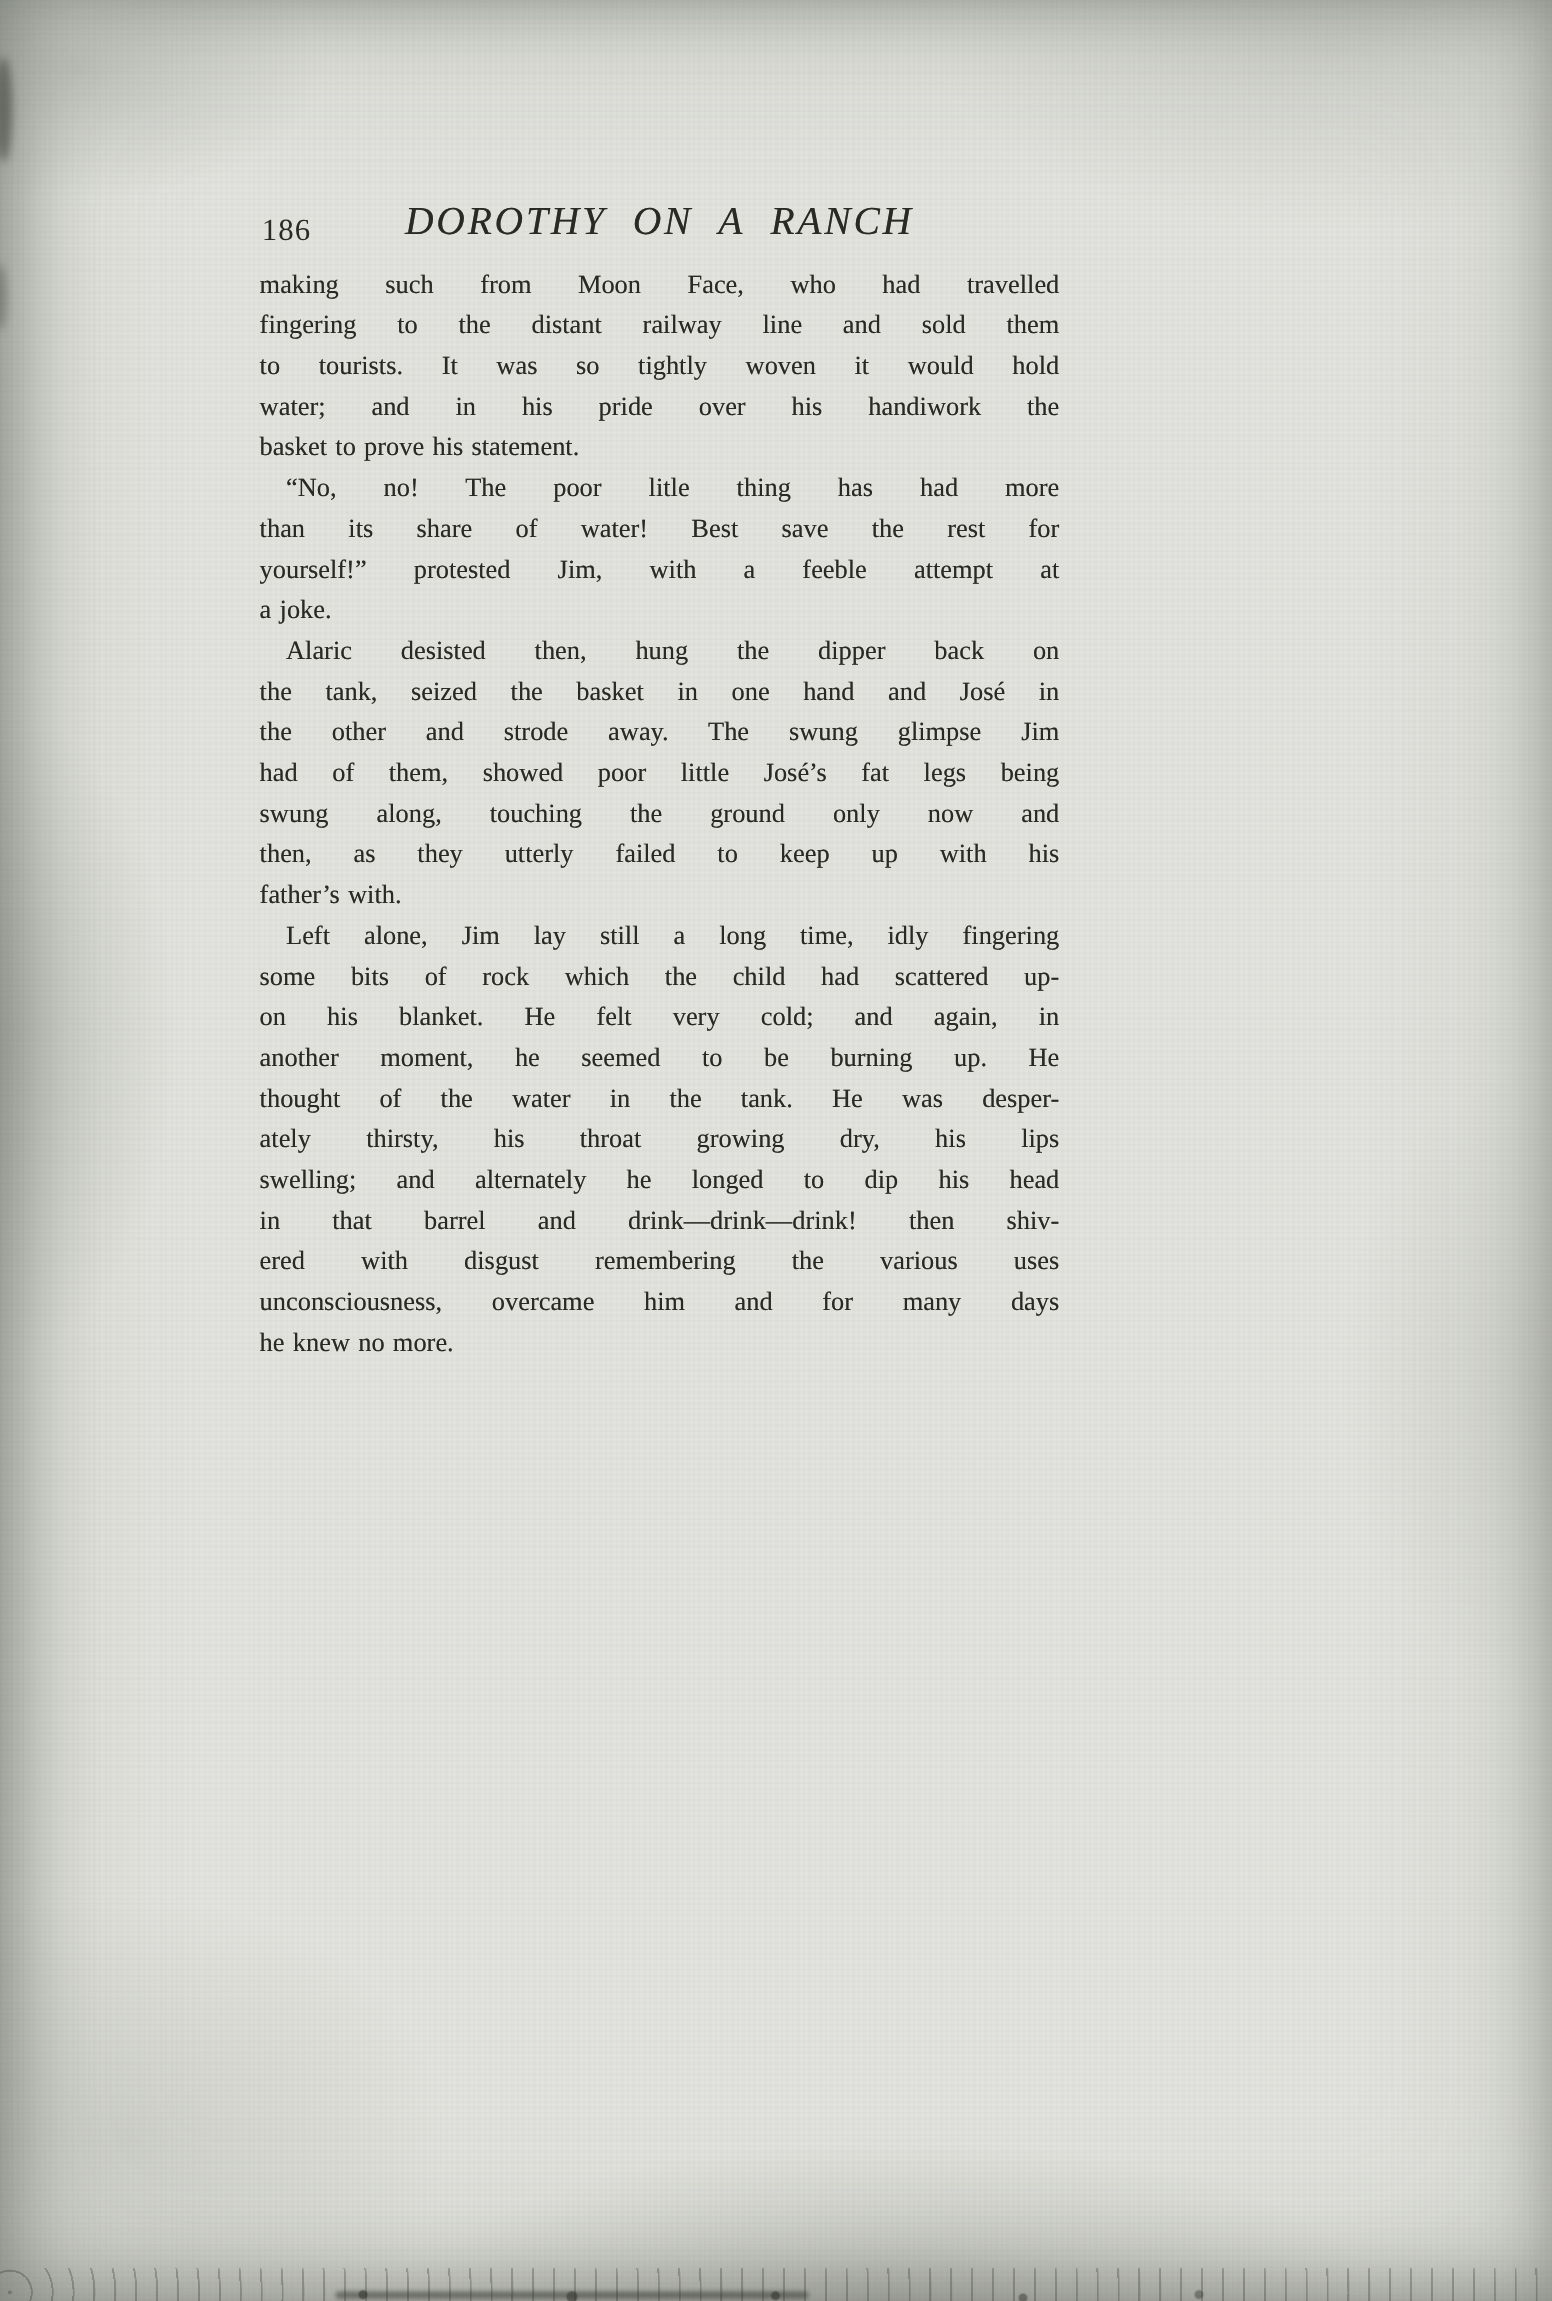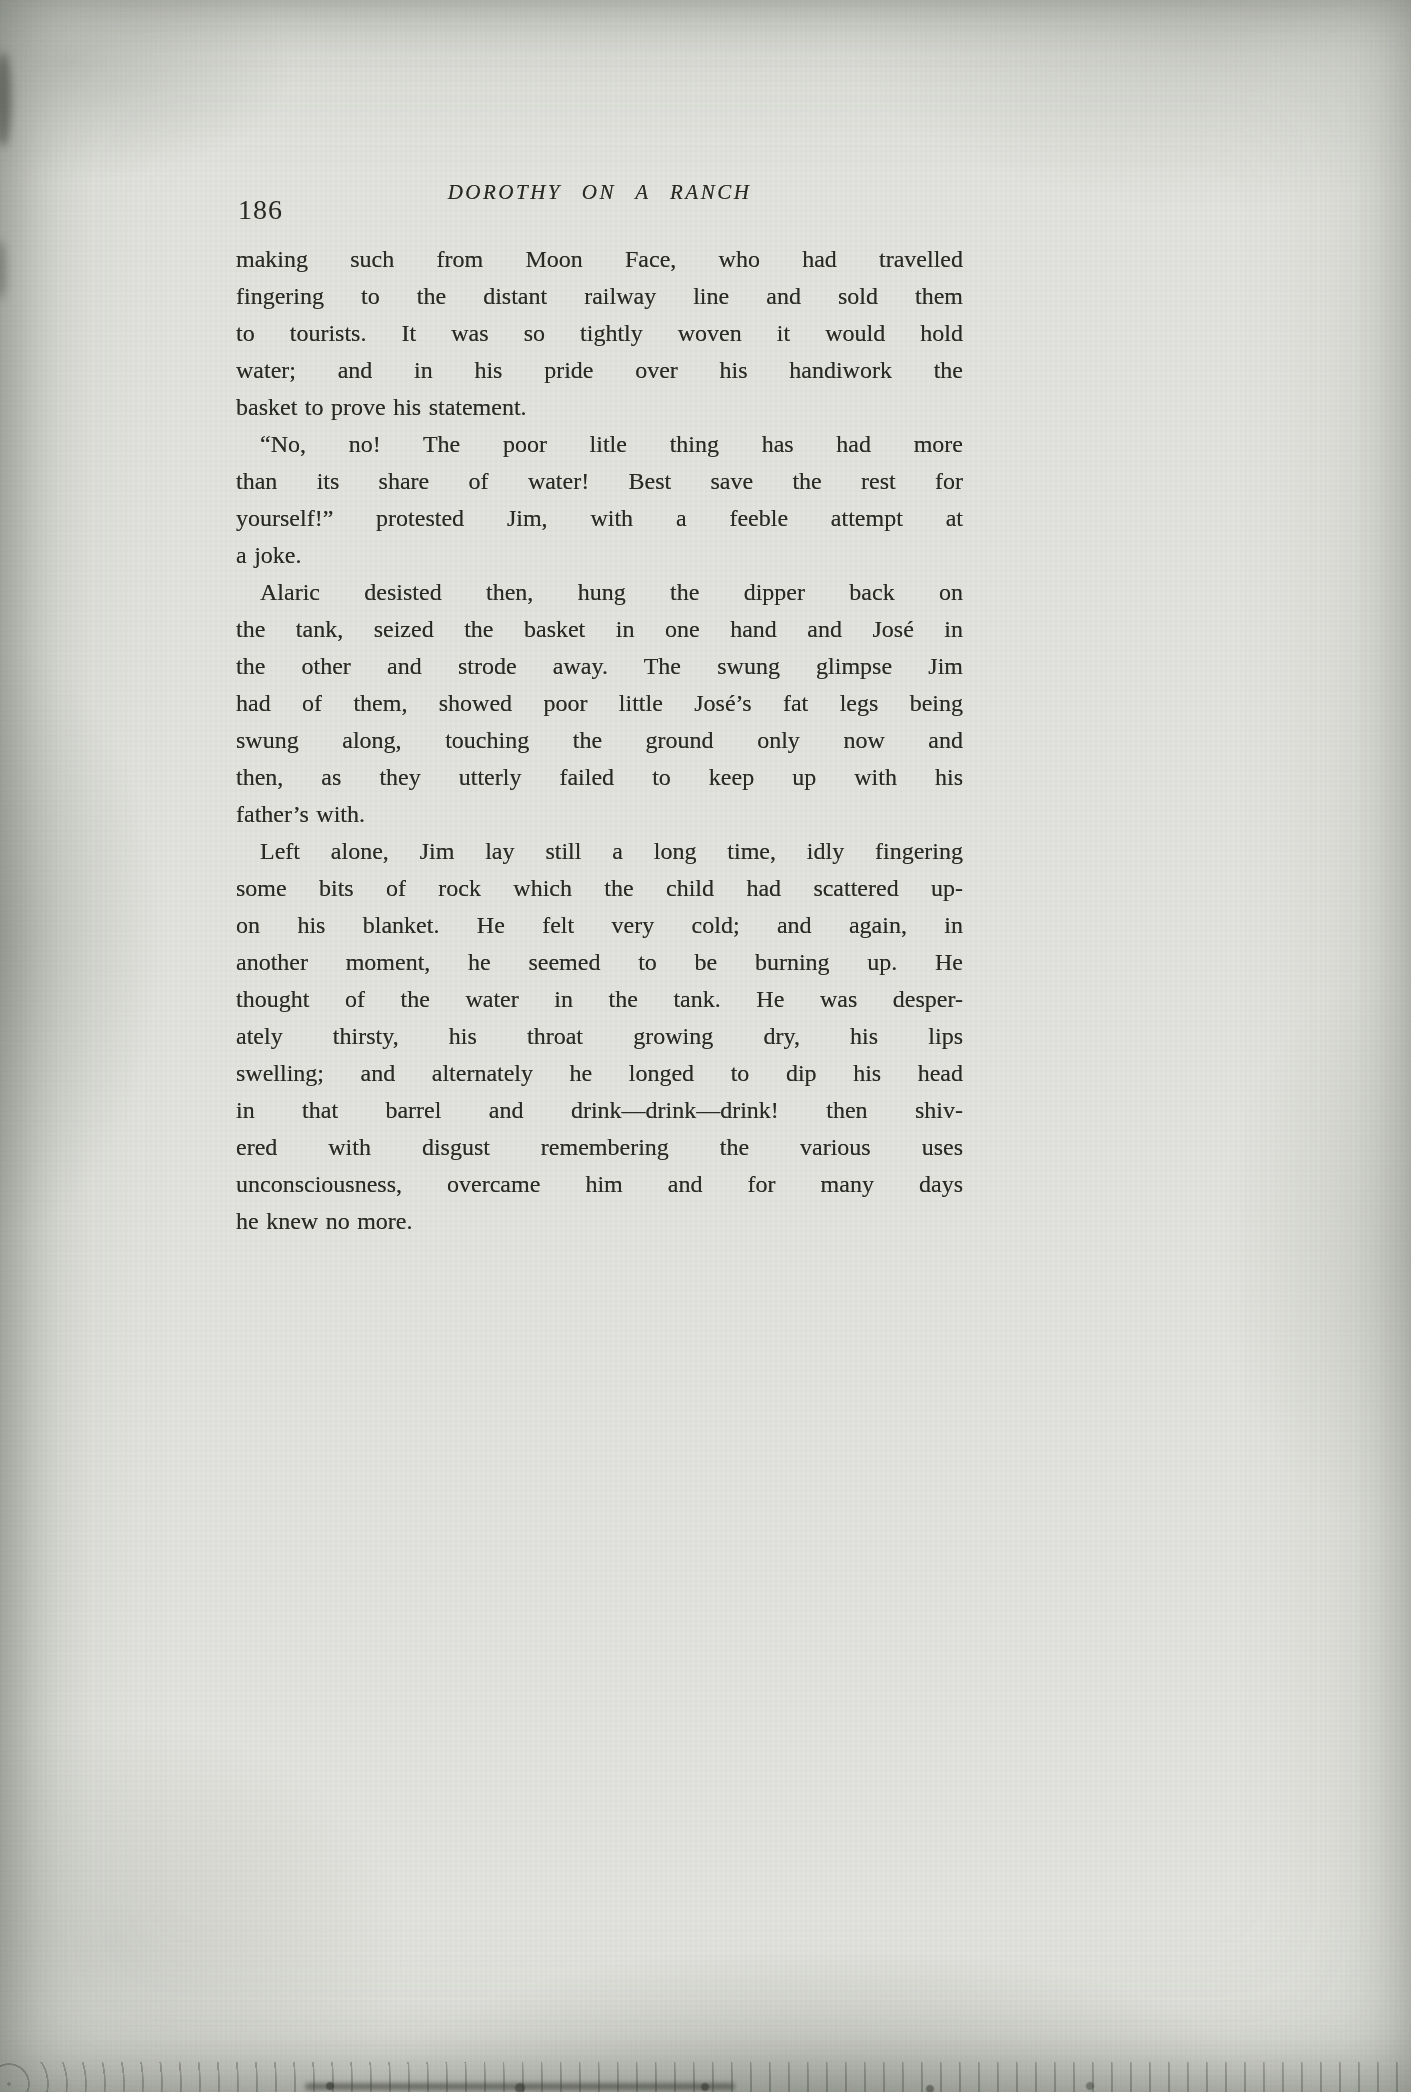--- a/index.html
+++ b/index.html
@@ -63,21 +63,21 @@
 
   .running-head {
     position: absolute; left: 236px; top: 180px; width: 727px; height: 40px;
     text-align: center;
   }
   .pagenum {
     position: absolute; left: 2px; top: 2px;
     font-size: 28px; letter-spacing: 1px; margin-top: 12px;
   }
   .running-title {
-    font-style: italic; font-size: 21px;
+    font-style: italic; font-size: 36px;
     letter-spacing: 2.5px; word-spacing: 12px;
     text-shadow: 0 0 0.5px rgba(42,42,36,0.6);
   }
 
   .page-text {
     position: absolute; left: 236px; top: 241px; width: 727px;
     font-size: 24px; line-height: 37px;
     text-shadow: 0 0 0.5px rgba(42,42,36,0.55);
   }
   .paragraph { margin: 0; }

